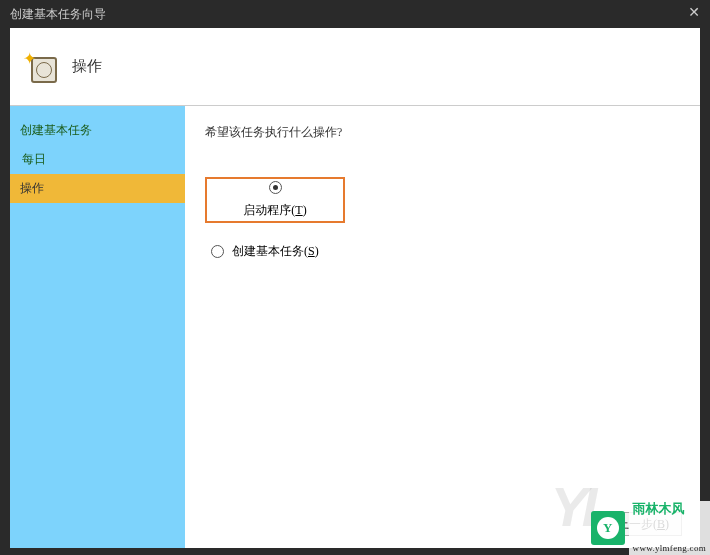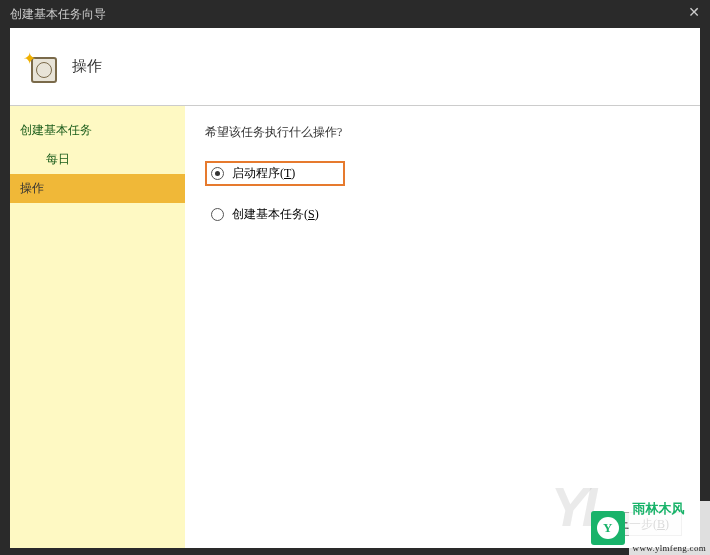--- a/index.html
+++ b/index.html
@@ -86,63 +86,64 @@
     color: #333;
   }
   .body {
     flex: 1;
     display: flex;
     background: #fff;
     position: relative;
   }
   .sidebar {
     width: 175px;
-    background: #fef9c3;
+    background: #7dd3fc;
     padding-top: 10px;
   }
   .side-item {
     padding: 6px 10px;
     color: #1a5c1a;
     cursor: pointer;
     font-size: 12px;
   }
   .side-item.indent {
-    padding-left: 36px;
+    padding-left: 12px;
   }
   .side-item.active {
     background: #f0b838;
     color: #333;
   }
   .content {
     flex: 1;
     padding: 18px 20px;
     position: relative;
   }
   .prompt {
     color: #333;
     font-size: 12px;
-    margin-bottom: 20px;
+    margin-bottom: 36px;
   }
   .radio-group {
     display: flex;
     flex-direction: column;
     gap: 16px;
   }
   .radio-row {
     display: flex;
     align-items: center;
     gap: 8px;
     font-size: 12px;
     color: #000;
     padding: 4px 6px;
   }
   .radio-row.highlight {
     border: 2px solid #e67a2e;
-    padding: 2px 4px;
+    padding: 2px 16px;
     width: 140px;
+    flex-direction: column;
   }
   .radio-circle {
     width: 13px;
     height: 13px;
     border: 1px solid #555;
     border-radius: 50%;
     display: inline-flex;
     align-items: center;
     justify-content: center;
     background: #fff;

